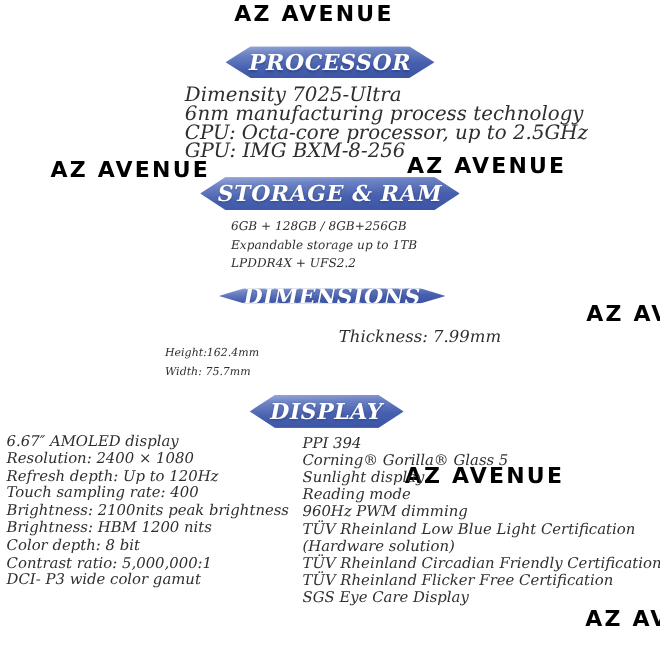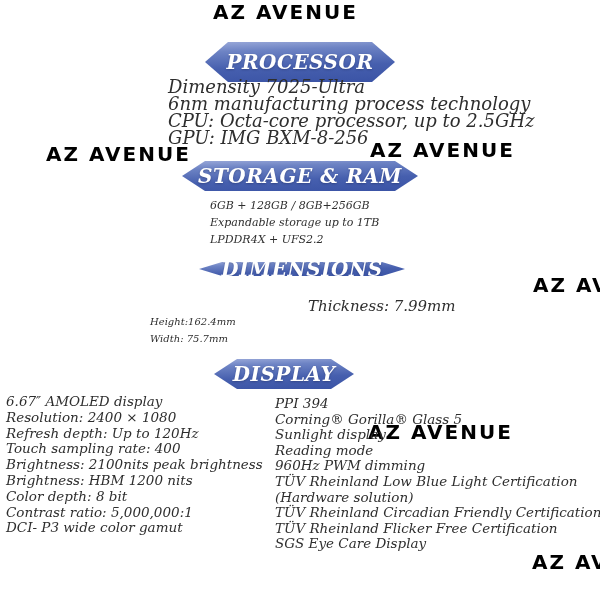--- a/index.html
+++ b/index.html
@@ -17,24 +17,24 @@
   }
   .banner {
     position:absolute; z-index:1;
     display:flex; align-items:center; justify-content:center;
     color:#ffffff; font-style:italic; font-weight:bold;
     font-size:20px; letter-spacing:0.5px; white-space:nowrap;
     background:linear-gradient(178deg, #9aa9d9 0%, #6d83c4 22%, #465fae 60%, #3a53a5 100%);
     clip-path:polygon(0 50%, 23px 0, calc(100% - 23px) 0, 100% 50%, calc(100% - 23px) 100%, 23px 100%);
     text-shadow:0 1px 2px rgba(20,30,70,0.35);
   }
-  .banner-processor  { left:205px; top:42px;  width:190px; height:40px; }
+  .banner-processor  { left:205px; top:42px;  width:190px; height:29px; }
   .banner-storage    { left:182px; top:161px; width:236px; height:30px; }
   .banner-dimensions { left:199px; top:262px; width:206px; height:14px; }
-  .banner-display    { left:214px; top:359px; width:140px; height:30px; }
+  .banner-display    { left:227px; top:359px; width:140px; height:30px; }
   .lines {
     position:absolute; z-index:1;
     font-style:italic; color:#2e2e2e; white-space:nowrap;
   }
   .proc-lines { left:168px; top:78px;  font-size:18px;   line-height:17px; }
   .stor-lines { left:200px; top:197px; font-size:11px;   line-height:17px;margin-left:10px; }
   .dim-left   { left:150px; top:313px; font-size:10px;   line-height:17px; }
   .dim-right  { left:308px; top:298px; font-size:15px;   line-height:17px; }
   .disp-left  { left:6px;   top:394px; font-size:13.5px; line-height:15.8px; }
   .disp-right { left:275px; top:396px; font-size:13.5px; line-height:15.6px; }

